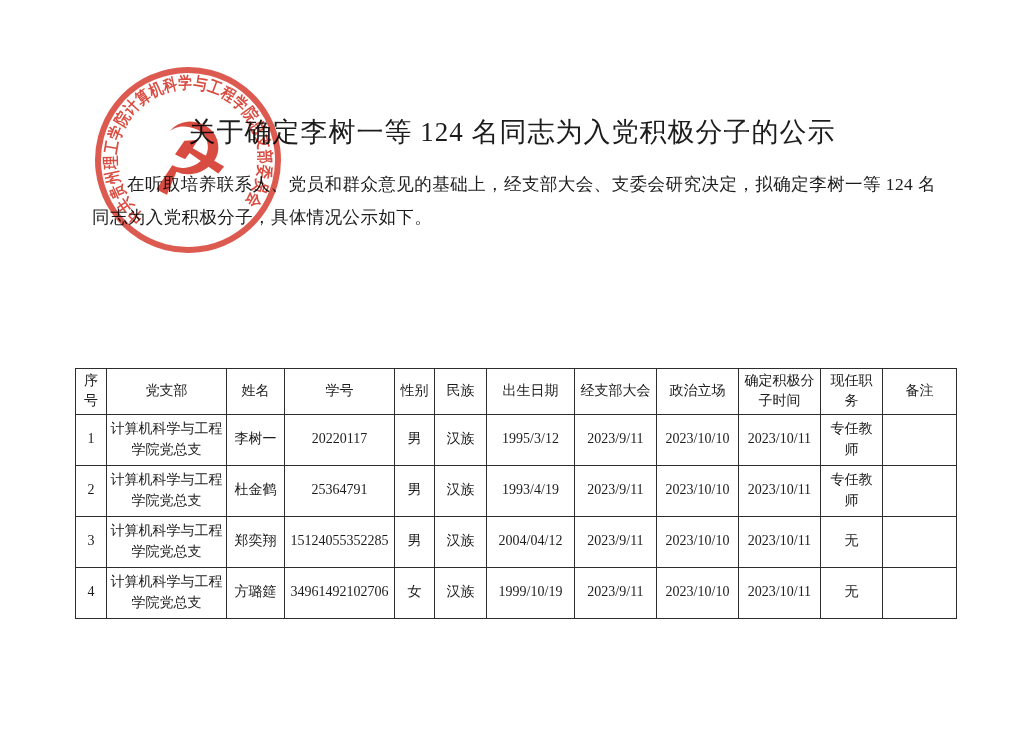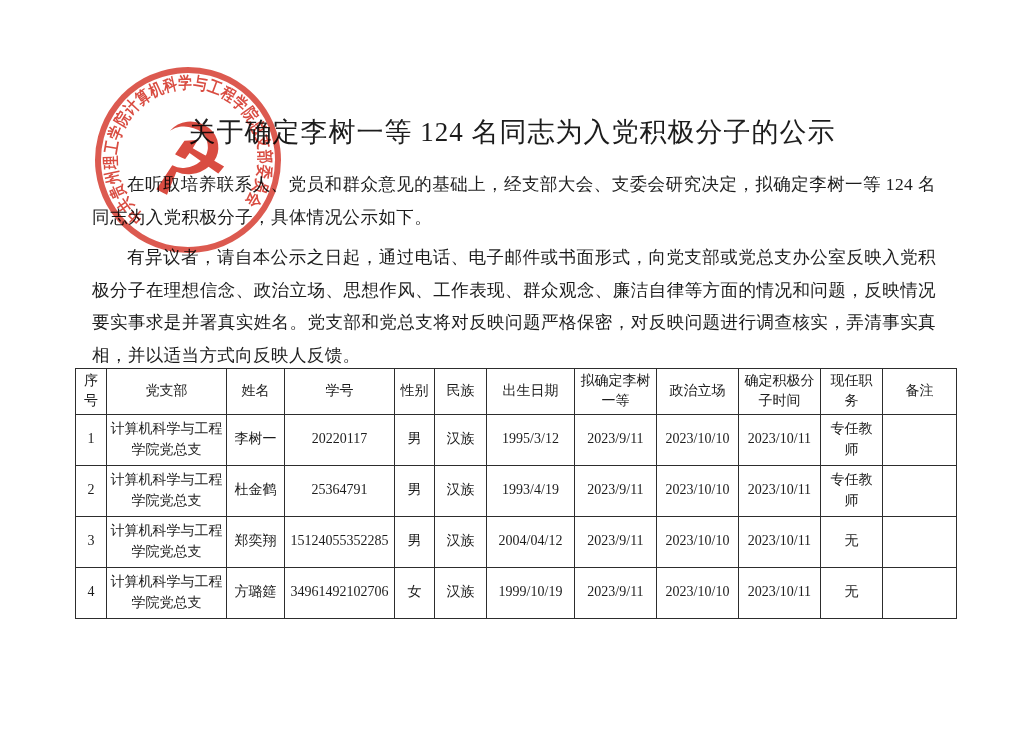--- a/index.html
+++ b/index.html
@@ -80,21 +80,20 @@
         </text>
         <text x="98" y="130" text-anchor="middle" font-size="96" fill="#d5382c" font-family="DejaVu Sans, sans-serif">☭</text>
       </g>
     </svg>
   </div>
 
   <div class="doc-title">关于确定李树一等 124 名同志为入党积极分子的公示</div>
 
   <div class="doc-body">
     <p>在听取培养联系人、党员和群众意见的基础上，经支部大会、支委会研究决定，拟确定李树一等 124 名同志为入党积极分子，具体情况公示如下。</p>
-    <p>有异议者，请自本公示之日起，通过电话、电子邮件或书面形式，向党支部或党总支办公室反映入党积极分子在理想信念、政治立场、思想作风、工作表现、群众观念、廉洁自律等方面的情况和问题，反映情况要实事求是并署真实姓名。党支部和党总支将对反映问题严格保密，对反映问题进行调查核实，弄清事实真相，并以适当方式向反映人反馈。</p>
   </div>
 
   <table class="roster">
     <colgroup>
       <col style="width:31px">
         <col style="width:120px">
         <col style="width:58px">
         <col style="width:110px">
       <col style="width:40px">
         <col style="width:52px">
@@ -107,21 +106,21 @@
     </colgroup>
     <thead>
       <tr>
         <th>序号</th>
         <th>党支部</th>
         <th>姓名</th>
         <th>学号</th>
         <th>性别</th>
         <th>民族</th>
         <th>出生日期</th>
-        <th>拟确定李树一等</th>
+        <th>经支部大会</th>
         <th>政治立场</th>
         <th>确定积极分子时间</th>
         <th>现任职务</th>
         <th>备注</th>
       </tr>
     </thead>
     <tbody>
       <tr>
         <td class="num">1</td>
         <td>计算机科学与工程学院党总支</td>

